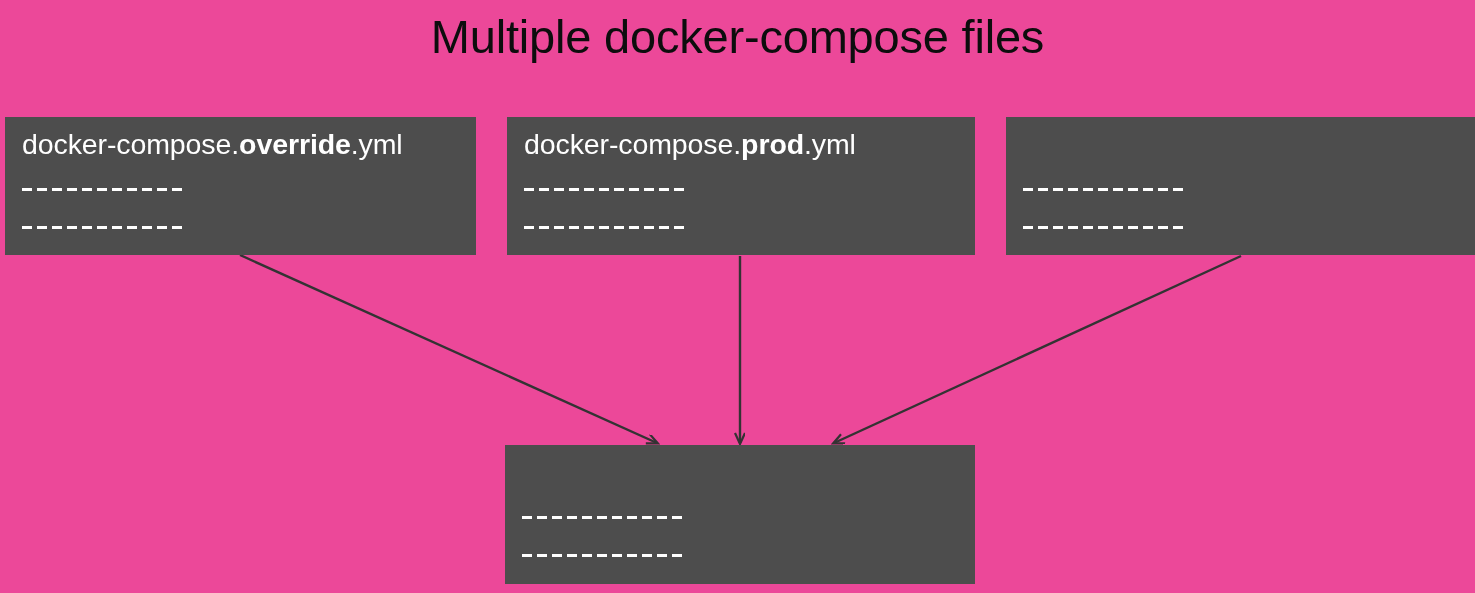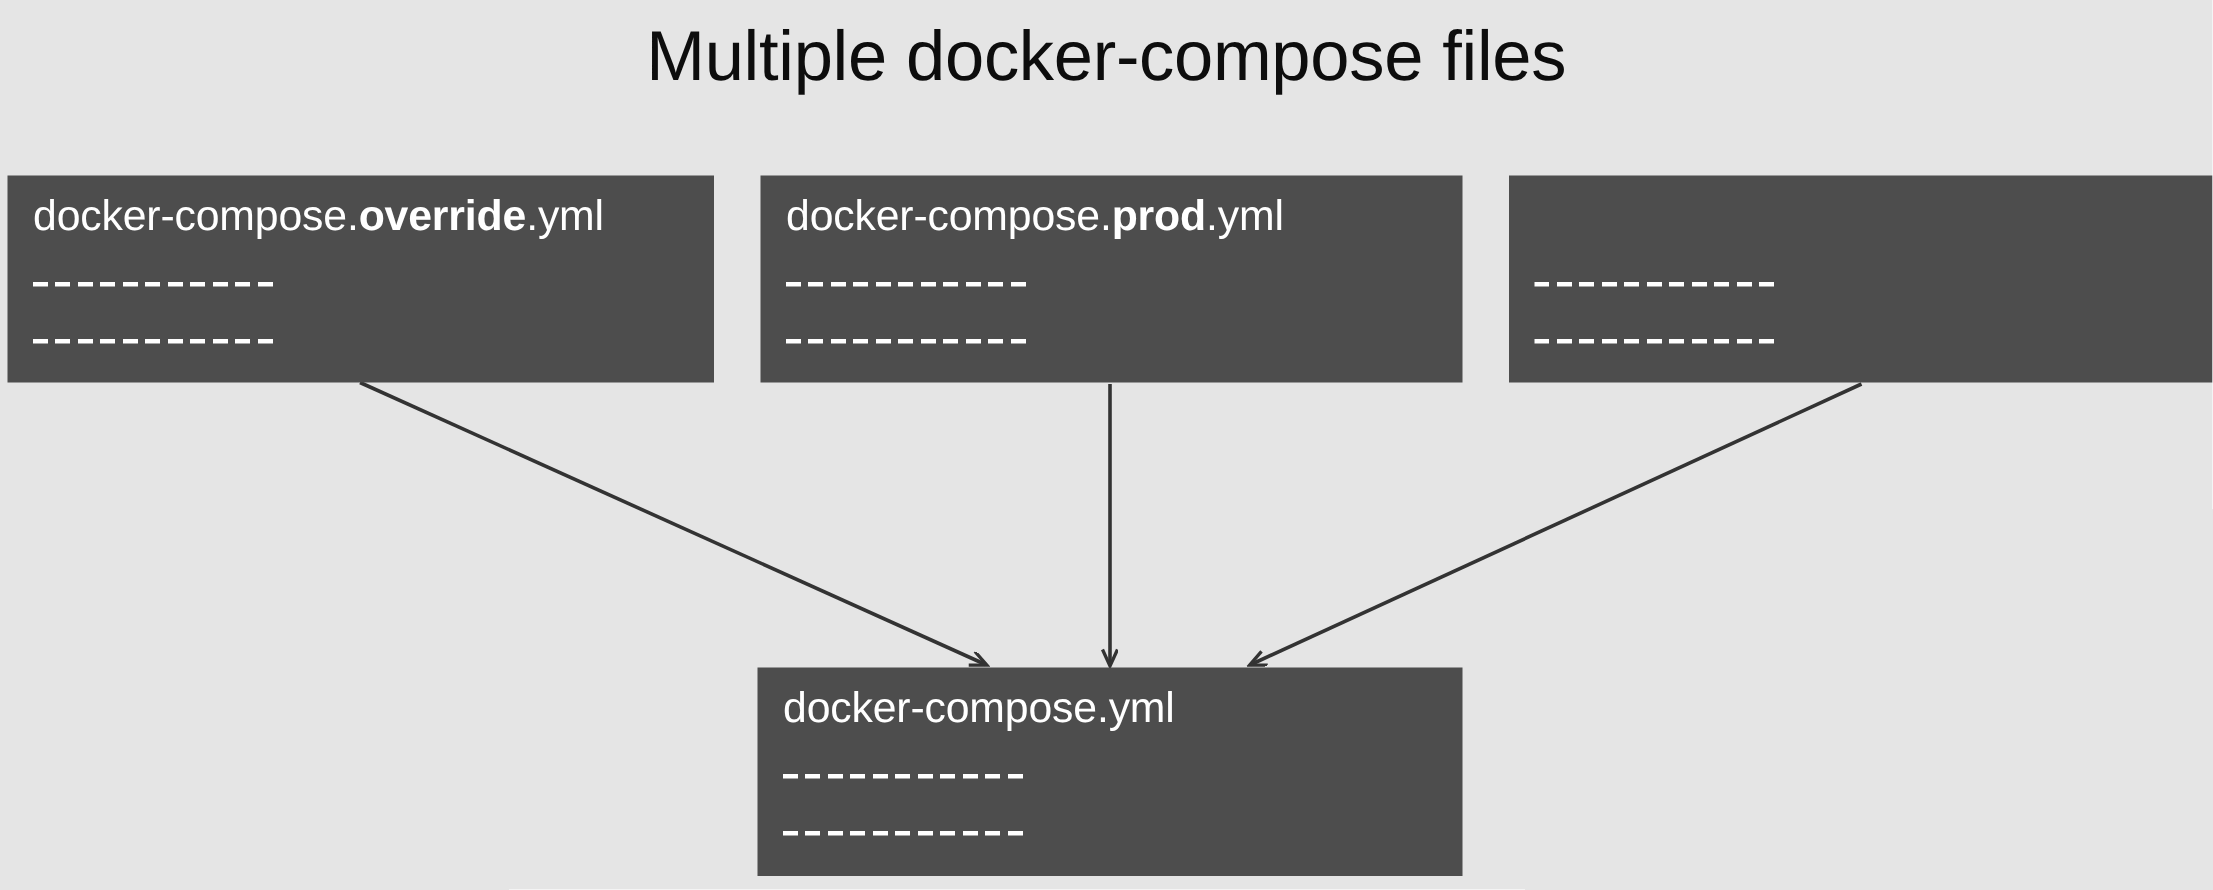--- a/index.html
+++ b/index.html
@@ -7,21 +7,21 @@
     padding: 0;
     background: #ffffff;
   }
   body {
     font-family: "Liberation Sans", sans-serif;
   }
   #canvas {
     position: relative;
     width: 1475px;
     height: 593px;
-    background: #e5e5e5;
+    background: #ec4899;
     overflow: hidden;
   }
 
   
   .diagram-title {
     position: absolute;
     left: 0;
     top: 10px;
     width: 1475px;
     text-align: center;
@@ -117,20 +117,17 @@
     <div class="dash-line dash-1"></div>
     <div class="dash-line dash-2"></div>
   </div>
 
   <div class="file-box" id="box-staging">
     <div class="dash-line dash-1"></div>
     <div class="dash-line dash-2"></div>
   </div>
 
   <div class="file-box" id="box-base">
-    <div class="box-title">
-      <span>docker-compose.yml</span><b></b><span></span>
-    </div>
     <div class="dash-line dash-1"></div>
     <div class="dash-line dash-2"></div>
   </div>
 
 </div>
 
 </body></html>

